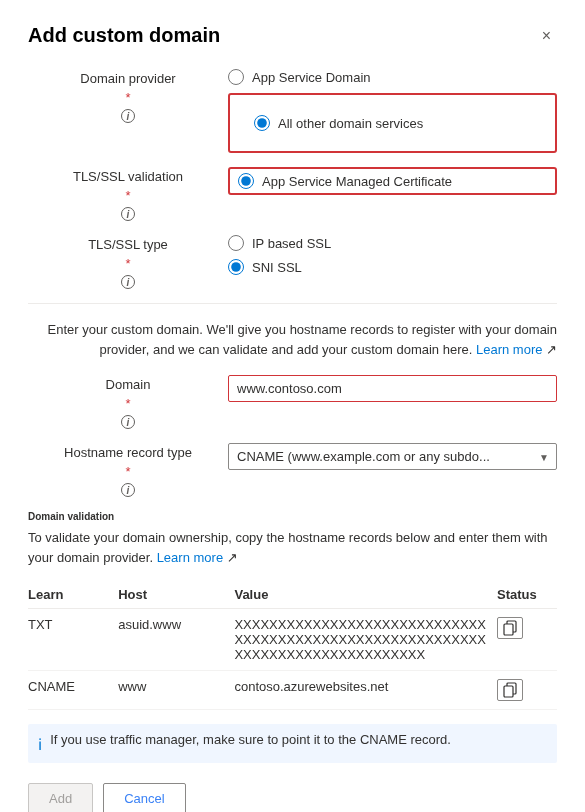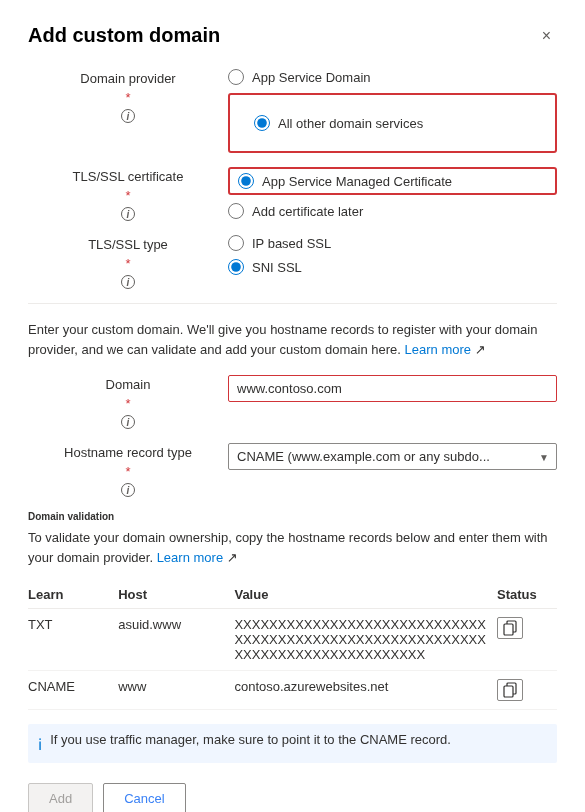--- a/index.html
+++ b/index.html
@@ -103,20 +103,21 @@
     .divider {
       border: none;
       border-top: 1px solid #edebe9;
       margin: 8px 0 16px 0;
     }
     .info-text {
       font-size: 13px;
       color: #323130;
       margin-bottom: 16px;
       line-height: 1.5;
+      text-align: right;
     }
     .info-text a {
       color: #0078d4;
       text-decoration: none;
     }
     .text-input {
       border: 1px solid #d13438;
       border-radius: 2px;
       padding: 5px 8px;
       font-size: 13px;
@@ -282,35 +283,31 @@
         <label class="radio-option" style="margin:16px">
           <input type="radio" name="domain_provider" checked="" style="">
           <span>All other domain services</span>
         </label>
       </div>
     </div>
   </div>
 
   <div class="form-row">
     <div class="form-label">
-      <span>TLS/SSL certificate</span>
+      <span>TLS/SSL validation</span>
       <span class="required">*</span>
       <span class="info-icon">i</span>
     </div>
     <div class="form-controls">
       <div class="highlighted-radio">
         <label class="radio-option" style="margin:0">
           <input type="radio" name="tls_cert" checked="" style="">
           <span>App Service Managed Certificate</span>
         </label>
       </div>
-      <label class="radio-option">
-        <input type="radio" name="tls_cert" style="">
-        <span>Add certificate later</span>
-      </label>
     </div>
   </div>
 
   <div class="form-row">
     <div class="form-label">
       <span>TLS/SSL type</span>
       <span class="required">*</span>
       <span class="info-icon">i</span>
     </div>
     <div class="form-controls">

